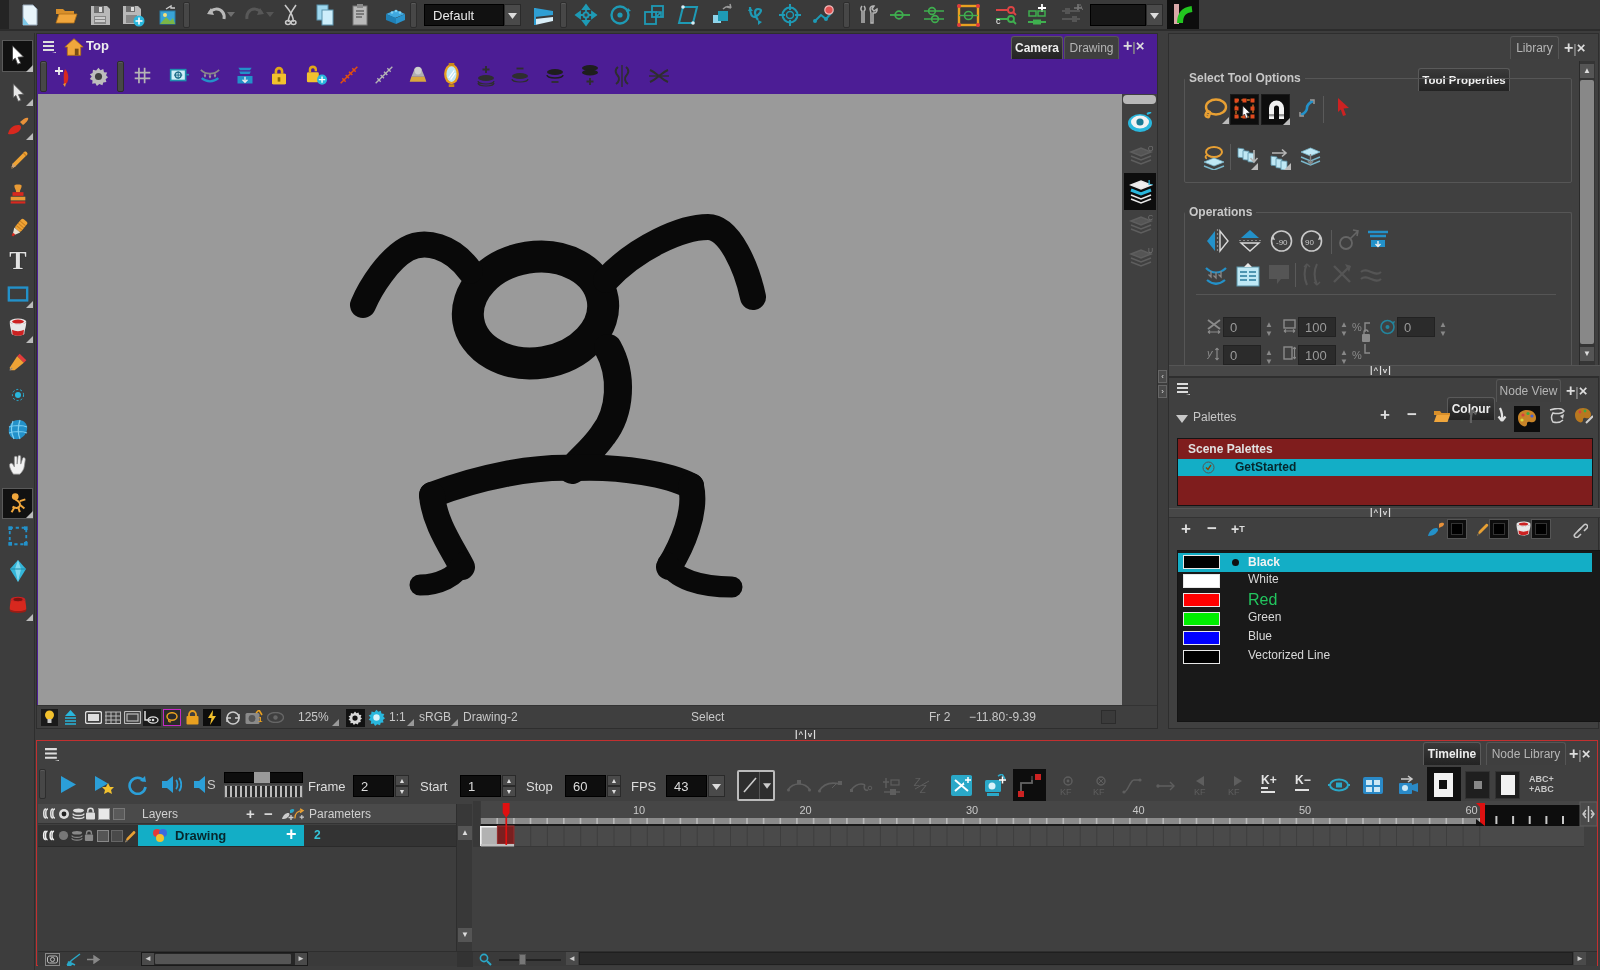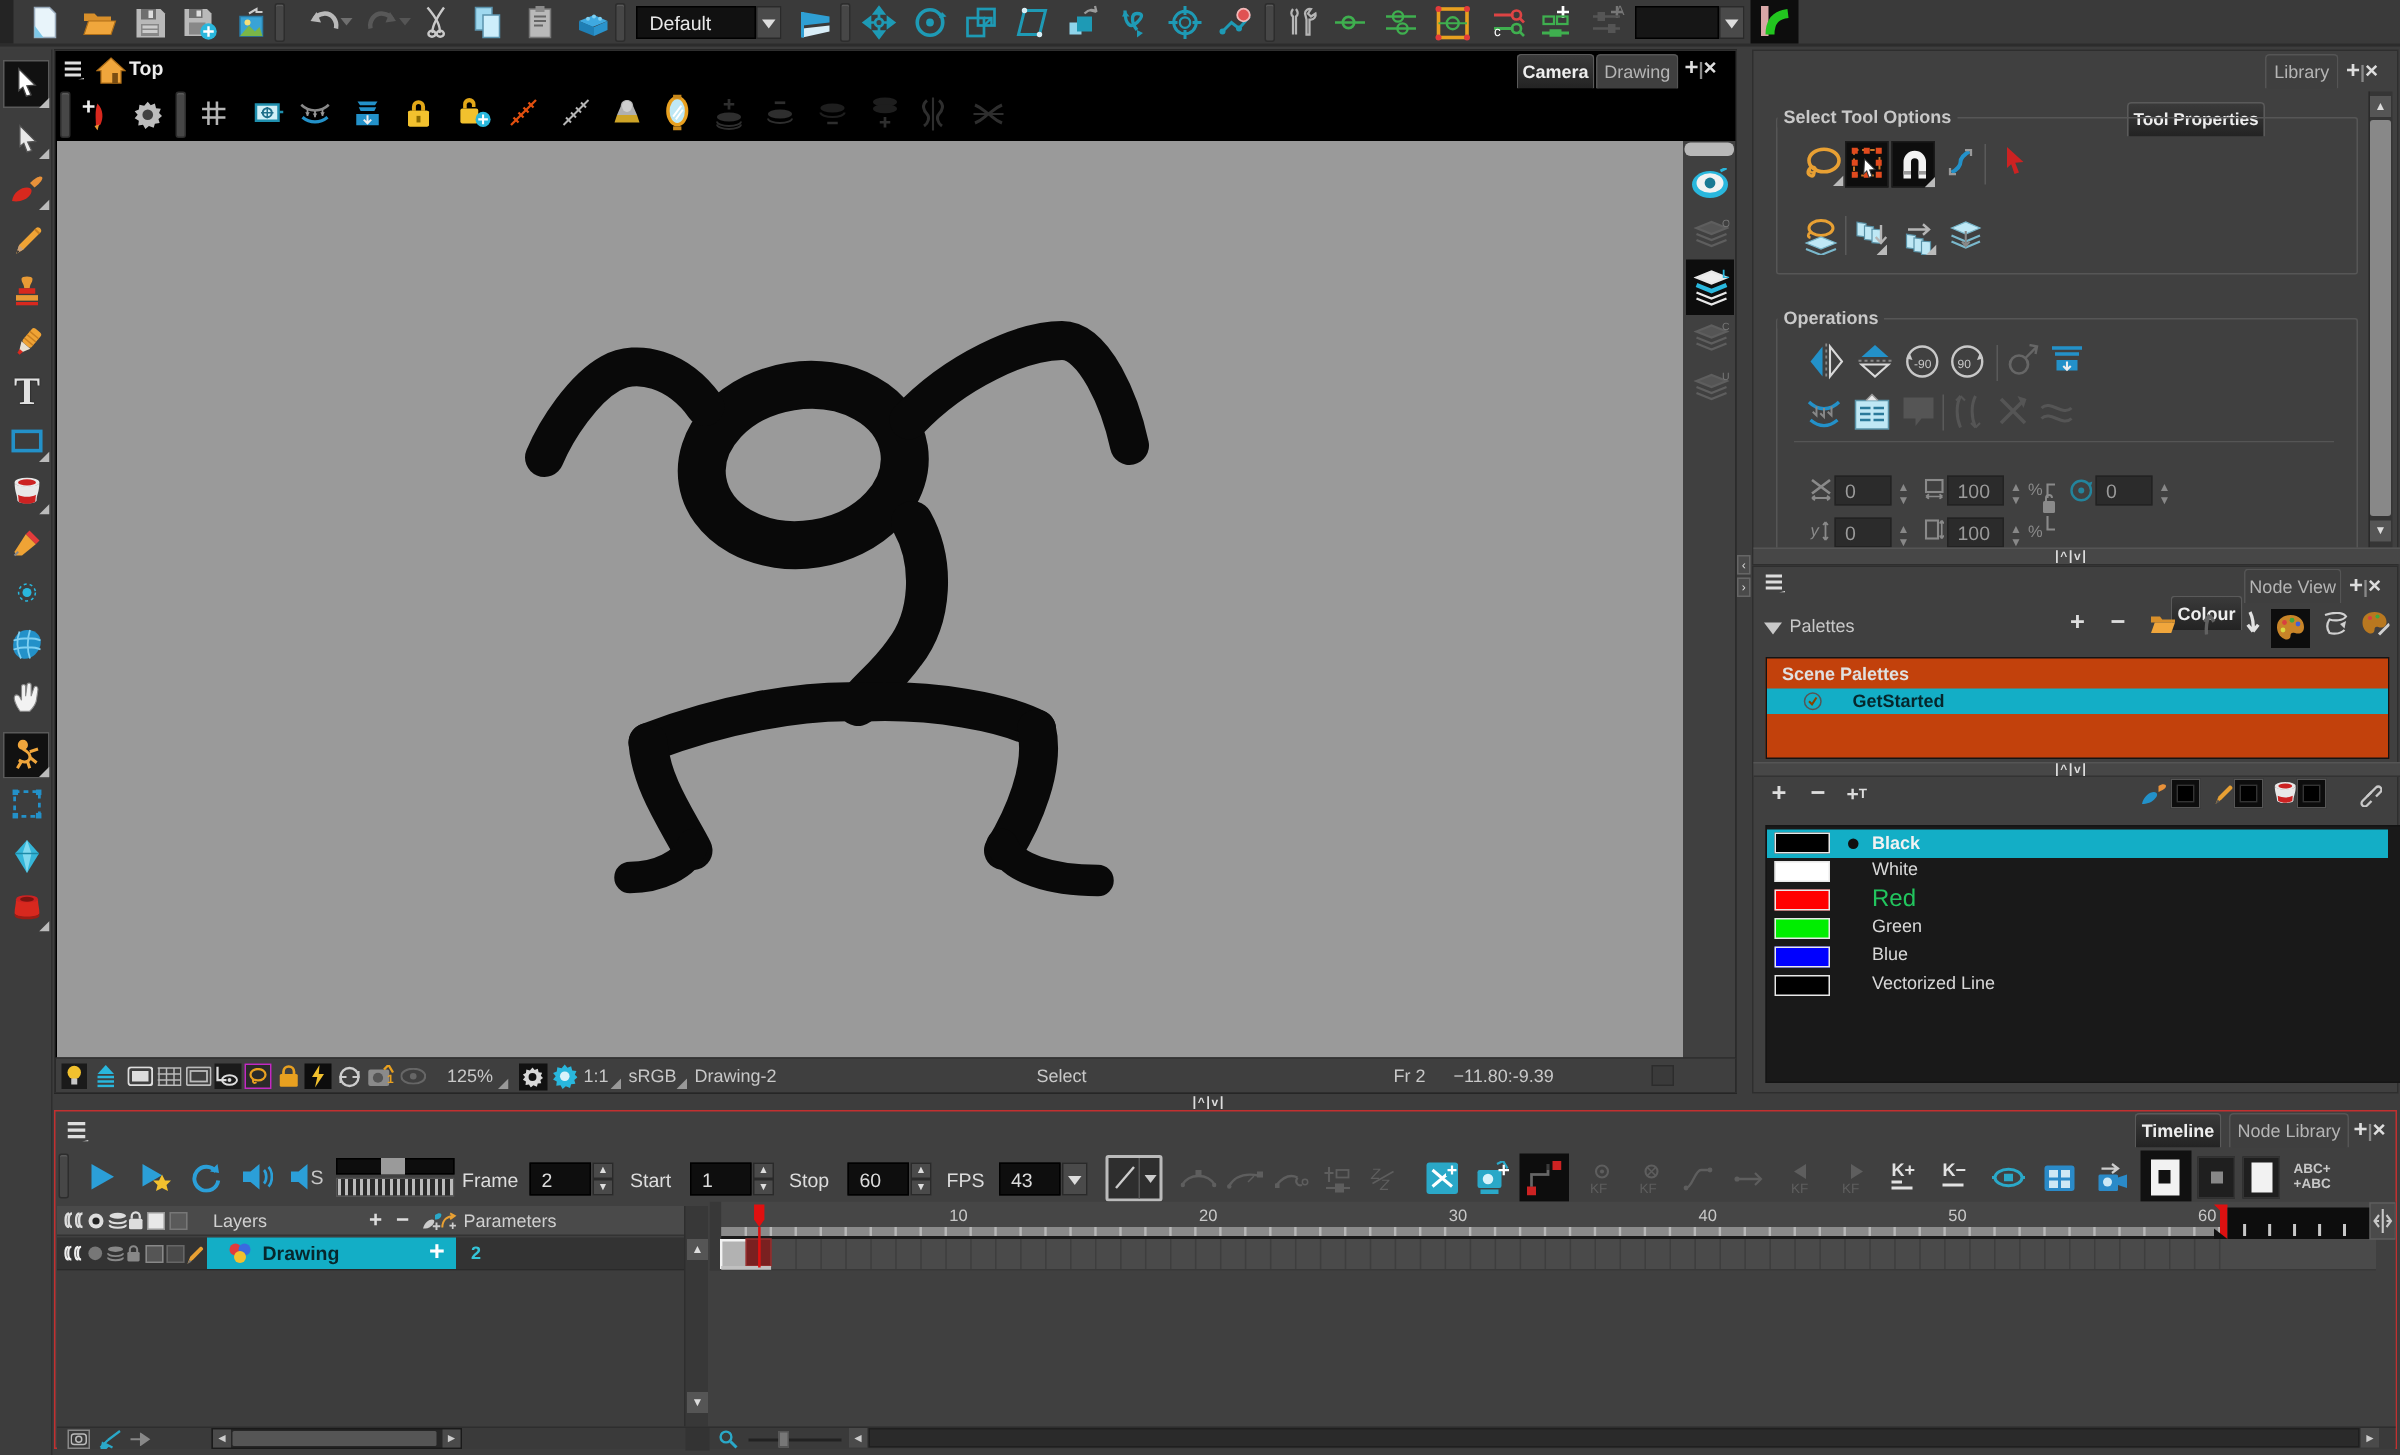--- a/index.html
+++ b/index.html
@@ -338,21 +338,21 @@
       <ellipse cx="12" cy="6" rx="8" ry="3" fill="#c22"></ellipse>
       <path d="M4 6 C4 10 3 12 3 16 C3 20 21 20 21 16 C21 12 20 10 20 6 C20 9 4 9 4 6z" fill="#d8281e"></path>
       <ellipse cx="12" cy="6" rx="5" ry="1.8" fill="#7a1510"></ellipse>
       <path d="M3 16 C3 19.5 21 19.5 21 16 L21 18 C21 21.5 3 21.5 3 18z" fill="#9c1c14"></path>
     </svg>
   <svg class="ic" style="left:26px;top:581px;width:7px;height:7px;" viewBox="0 0 8 8">
       <path d="M8 0v8H0z" fill="#bbb"></path>
     </svg>
 </div>
 
-<div class="abs" id="camera" style="left:36px;top:33px;width:1122px;height:696px;background:#000000;border:1px solid #2e2e2e;">
+<div class="abs" id="camera" style="left:36px;top:33px;width:1122px;height:696px;background:#4c1d95;border:1px solid #2e2e2e;">
 
   <div class="abs" style="left:0;top:0;width:1120px;height:26px;">
     <svg class="abs" style="left:6px;top:6px;" width="13" height="13" viewBox="0 0 13 13">
         <path d="M0 2h11M0 6h11M0 10h11" stroke="#ddd" stroke-width="2"></path>
         <path d="M9 13h4v-1z" fill="#ddd"></path>
       </svg>
     <svg class="abs" style="left:27px;top:3px;" width="20" height="20" viewBox="0 0 24 24">
         <path d="M12 2 L23 12 L20 12 L20 22 L4 22 L4 12 L1 12z" fill="#f0a63c" stroke="#b06f18" stroke-width="1"></path>
         <rect x="13" y="14" width="4.5" height="8" fill="#7a4d12"></rect>
       </svg>
@@ -841,21 +841,21 @@
       <path d="M3 2 C9 0 15 0 17 3 C15 6 9 6 6 5 C4 8 4 11 6 14 C10 15 14 14 16 12" fill="none" stroke="#d0d0d0" stroke-width="1.5"></path>
       <path d="M13 8l4-2-1 5z" fill="#d0d0d0"></path>
     </svg>
   <svg class="abs" style="left:405px;top:29px;" width="19" height="17" viewBox="0 0 19 17">
       <path d="M9 1 C14 1 17 4 17 7.5 C17 11 14 12 11.5 11 C10 10.5 9 11 9 13 C9 15 7 16 5 15 C2 13.6 1 10.5 1 8 C1 4 4 1 9 1z" fill="#b87820"></path>
       <circle cx="6" cy="5" r="1.4" fill="#d84040"></circle>
       <circle cx="11" cy="4" r="1.4" fill="#40a840"></circle>
       <path d="M12 16 L19 9" stroke="#d0d0d0" stroke-width="2"></path>
     </svg>
 
-  <div class="abs" style="left:8px;top:60px;width:416px;height:68px;background:#c2410c;border:1px solid #141414;">
+  <div class="abs" style="left:8px;top:60px;width:416px;height:68px;background:#7f1d1d;border:1px solid #141414;">
     <div class="abs" style="left:10px;top:3px;font-size:12px;font-weight:bold;color:#e0e0e0;">Scene Palettes</div>
     <div class="abs" style="left:0px;top:20px;width:414px;height:17px;background:#13aec6;">
       <svg class="abs" style="left:24px;top:2px;" width="13" height="13" viewBox="0 0 13 13">
           <circle cx="6.5" cy="6.5" r="5.5" fill="none" stroke="#555" stroke-width="1"></circle>
           <path d="M4 6.5l2 2 3-4.5" fill="none" stroke="#884400" stroke-width="1.4"></path>
         </svg>
       <div class="abs" style="left:57px;top:1px;font-size:12px;font-weight:bold;color:#06272c;">GetStarted</div>
     </div>
   </div>
 

